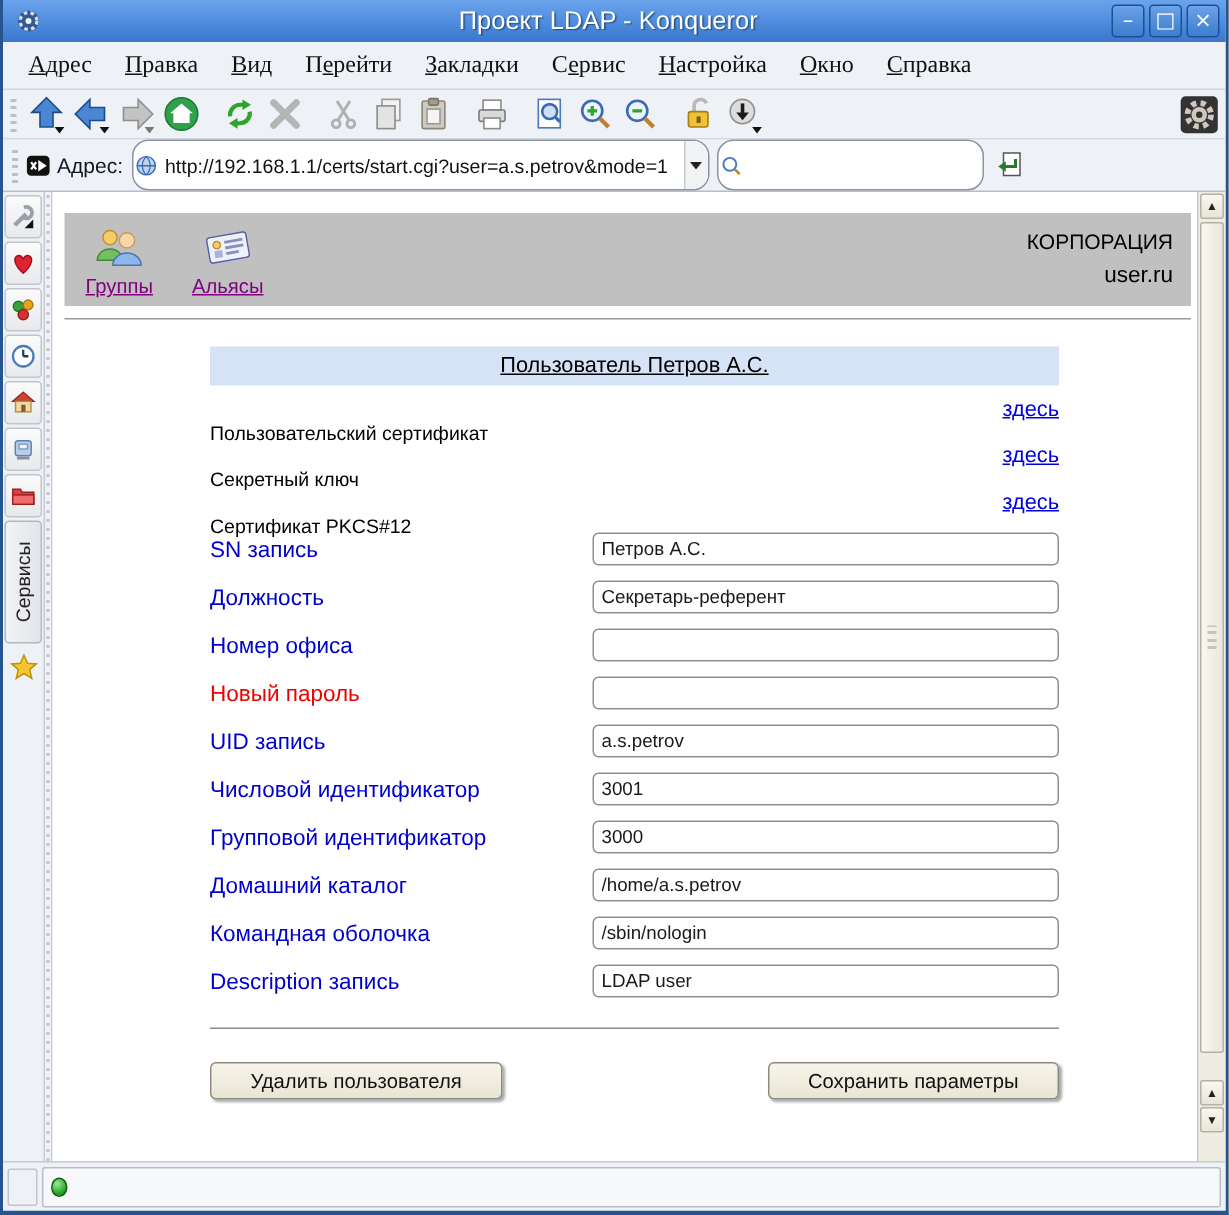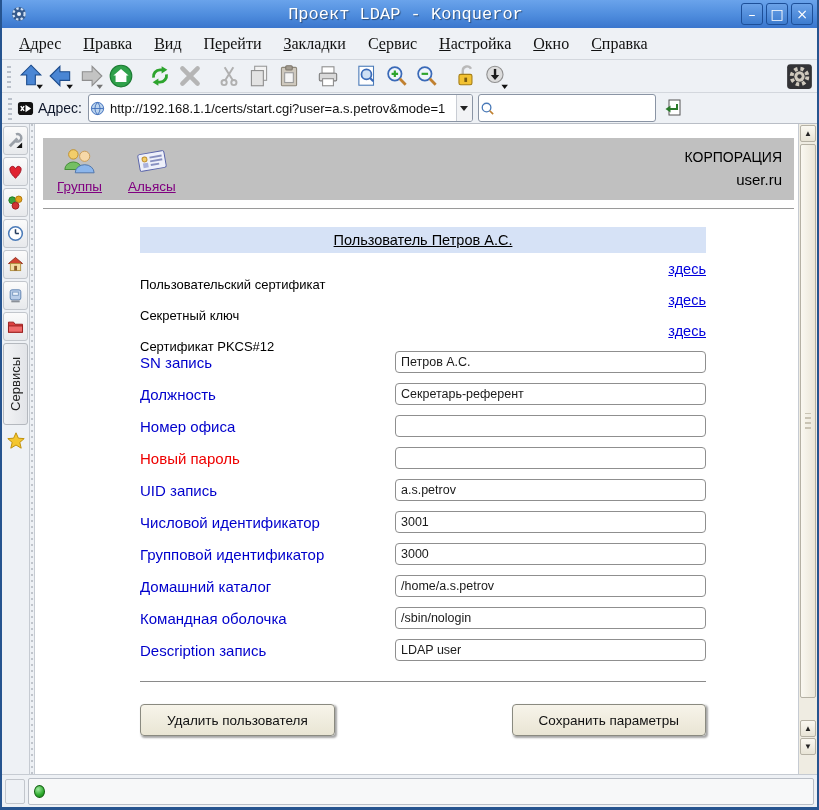--- a/index.html
+++ b/index.html
@@ -12,21 +12,21 @@
     font-family:"Liberation Sans",sans-serif;
   }
   
   .titlebar{
     height:28px;flex:0 0 28px;position:relative;
     background:linear-gradient(to bottom,#6aa3eb 0%,#4e8cdd 55%,#3a76cd 100%);
     display:flex;align-items:center;padding:0 4px;
   }
   .title-text{
     position:absolute;left:0;right:8px;text-align:center;
-    color:#fff;font-family:Liberation Mono, monospace;font-size:17px;
+    color:#fff;font-family:Liberation Sans, sans-serif;font-size:17px;
     text-shadow:1px 1px 1px rgba(0,0,0,.45);
   }
   .win-icon{width:18px;height:18px;margin-left:4px;z-index:1;}
   .win-btns{margin-left:auto;display:flex;gap:3px;z-index:1;}
   .win-btn{
     width:22px;height:22px;border:1px solid #1d4f98;border-radius:3px;
     background:linear-gradient(to bottom,#6ba2e8,#3d7ccf);
     color:#fff;font-size:14px;line-height:20px;text-align:center;
     font-family:"DejaVu Sans",sans-serif;cursor:default;
   }
@@ -50,21 +50,21 @@
   .tbtn svg{display:block;}
   .toolbar-right{margin-left:auto;display:flex;align-items:center;}
   
   .addressbar{
     flex:0 0 31px;display:flex;align-items:center;
     padding:0 4px;background:#eef1f5;border-bottom:1px solid #b9bec6;
   }
   .addr-label{font-size:14px;color:#0f172a;margin:0 6px 0 4px;white-space:nowrap;}
   .addr-label .key{text-decoration:underline;}
   .combo{
-    height:28px;background:#fff;border:1px solid #8a94a4;border-radius:3px;
+    height:34px;background:#fff;border:1px solid #8a94a4;border-radius:11px;
     display:flex;align-items:center;overflow:hidden;
   }
   .combo.url{flex:0 0 385px;}
   .combo.search{flex:0 0 178px;margin-left:5px;}
   .combo input{
     border:none;outline:none;flex:1;height:100%;font-size:13px;
     font-family:"Liberation Sans",sans-serif;padding:0 3px;background:transparent;color:#111;
   }
   .combo .cicon{flex:0 0 18px;display:flex;justify-content:center;}
   .drop{
@@ -123,21 +123,21 @@
   .flabel{font-size:15px;color:#0000cc;}
   .flabel.red{color:#ee0000;}
   .finput{
     margin-left:auto;width:311px;height:22px;border:1px solid #8f8f8f;border-radius:4px;
     font-family:"Liberation Sans",sans-serif;font-size:12.5px;color:#1a1a1a;
     padding:0 5px;outline:none;background:#fff;
   }
   .form-hr{border:none;border-top:1px solid #8a8a8a;margin:15px 0 0 0;}
   .btn-row{display:flex;justify-content:space-between;margin-top:22px;}
   .form-btn{
-    height:32px;padding:0 26px;font-family:"Liberation Sans",sans-serif;font-size:13.5px;color:#111;
+    height:25px;padding:0 26px;font-family:"Liberation Sans",sans-serif;font-size:13.5px;color:#111;
     background:linear-gradient(#f7f4ea,#e9e5d4);border:1px solid #8a8a80;border-radius:4px;
     box-shadow:1.5px 1.5px 2px rgba(0,0,0,.35);
   }
   
   .scrollbar{
     flex:0 0 19px;background:#efece2;border-left:1px solid #c6cbd2;
     position:relative;
   }
   .sb-btn{
     position:absolute;left:1px;right:1px;height:17px;

